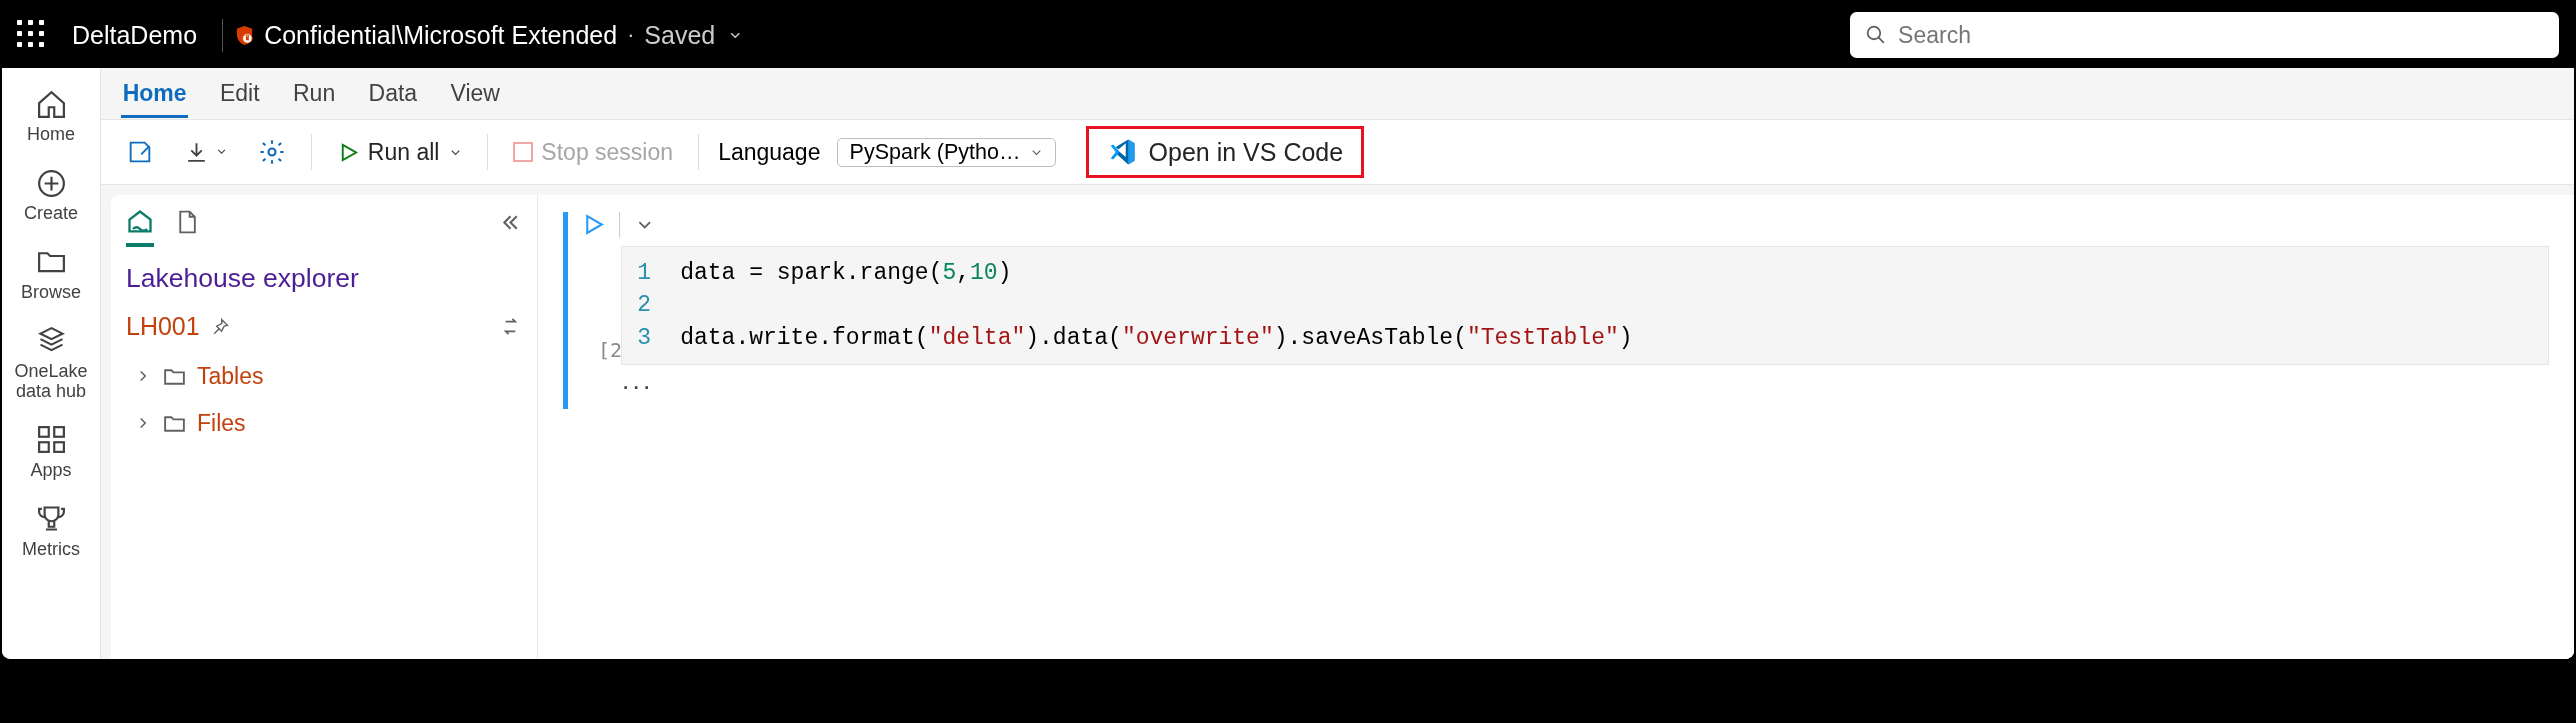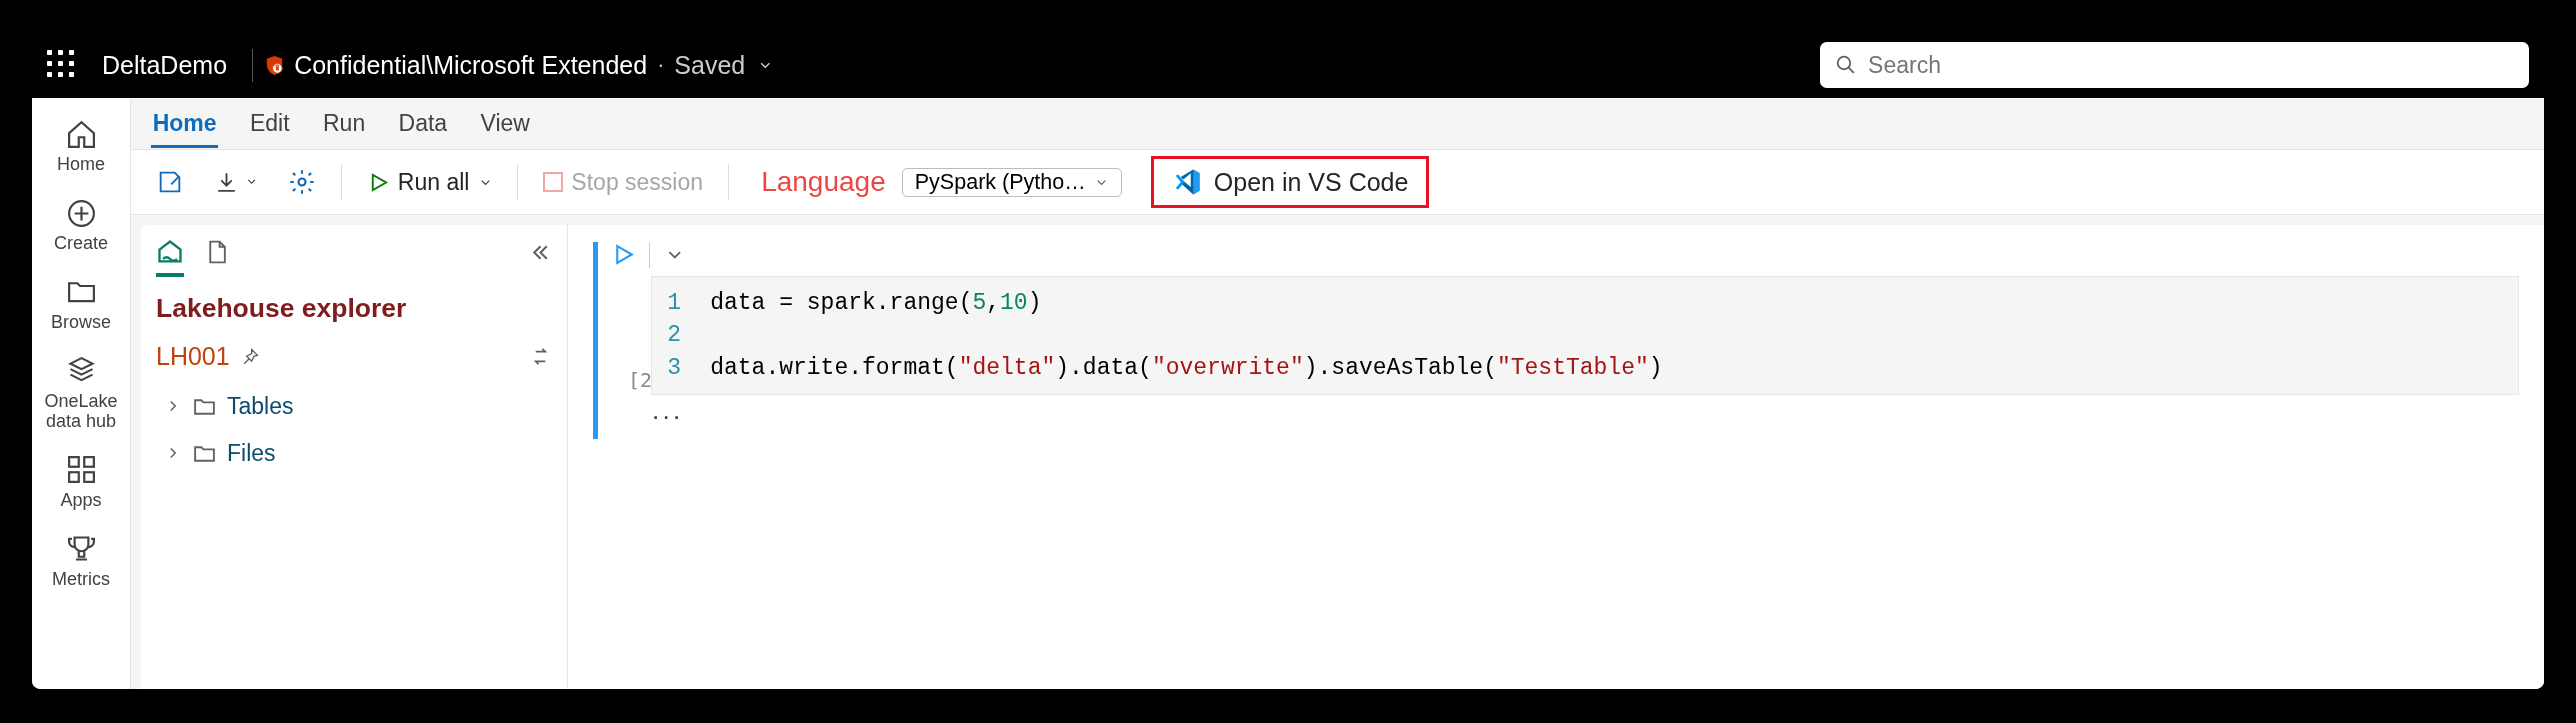--- a/index.html
+++ b/index.html
@@ -1,17 +1,17 @@
 <!DOCTYPE html>
 <html style="font-size:13.2px"><head>
 <meta charset="utf-8">
 <style>
 * { box-sizing: border-box; margin: 0; padding: 0; }
 body { font-family: "Segoe UI", -apple-system, sans-serif; background: #000; width: 2576px; height: 723px; overflow: hidden; font-size: 21.5px; }
-.outer { padding: 32px; }
+.outer { padding: 2px; }
 .frame { background: #000; border-radius: 8.3px; overflow: hidden; }
 
 
 .topbar { display: flex; align-items: center; height: 66px; padding: 0 15px; color: #fff; background: #000; }
 .waffle { width: 30px; height: 30px; display: grid; grid-template-columns: repeat(3,1fr); grid-template-rows: repeat(3,1fr); gap: 3.3px; margin-right: 25px; cursor: pointer; }
 .waffle span { background: #fff; width: 5px; height: 5px; border-radius: 0.8px; }
 .app-name { font-size: 25px; font-weight: 400; margin-right: 15px; }
 .top-sep { width: 0.8px; height: 33px; background: #555; margin: 0 10px; }
 .shield-icon { width: 23px; height: 23px; margin-right: 8.3px; }
 .sensitivity { font-size: 25px; color: #fff; }
@@ -40,45 +40,45 @@
 .tab { font-size: 23px; color: #424242; padding: 10px 1.7px 8.3px; cursor: pointer; border-bottom: 3.3px solid transparent; }
 .tab.active { color: #0f6cbd; border-bottom-color: #0f6cbd; font-weight: 600; }
 
 
 .toolbar { display: flex; align-items: center; height: 66px; background: #fff; border-top: 0.8px solid #e5e5e5; border-bottom: 0.8px solid #e5e5e5; padding: 0 16.5px; gap: 13.2px; }
 .tb-btn { display: flex; align-items: center; gap: 6.6px; padding: 5px 8.3px; cursor: pointer; border-radius: 3.3px; }
 .tb-sep { width: 0.8px; height: 36px; background: #ddd; margin: 0 3.3px; }
 .run-all { color: #107c10; font-size: 23px; display: flex; align-items: center; gap: 8.3px; cursor: pointer; padding: 5px 8.3px; }
 .stop-session { color: #a6a6a6; font-size: 23px; display: flex; align-items: center; gap: 8.3px; padding: 5px 8.3px; }
 .stop-box { width: 20px; height: 20px; border: 2.5px solid #f1a7a7; }
-.lang-label { font-size: 28px; color: #ef4444; margin-left: 16px; margin-right: 3.3px; }
+.lang-label { font-size: 23px; color: #000000; margin-left: 3px; margin-right: 3.3px; }
 .lang-select { height: 29px; border: 0.8px solid #bdbdbd; border-radius: 5px; padding: 0 11.6px; font-size: 21.5px; background: #fff; display: flex; align-items: center; gap: 8.3px; cursor: pointer; min-width: 199px; justify-content: space-between; }
 .vscode-btn { display: flex; align-items: center; gap: 11.6px; border: 3.3px solid #e81123; padding: 8.3px 18px; font-size: 25px; color: #242424; cursor: pointer; margin-left: 16.5px; }
 .vscode-logo { width: 30px; height: 30px; }
 
 
 .workarea { flex: 1; display: flex; background: #f5f5f5; padding: 10px 0 0 10px; gap: 0; }
 
 
 .explorer { width: 427px; background: #fff; border-radius: 6.6px 0 0 0; border-right: 0.8px solid #e5e5e5; position: relative; }
 .expl-head { display: flex; align-items: center; padding: 11.6px 15px 5px; gap: 20px; }
 .expl-head .lh-icon { width: 28px; height: 28px; color: #0b7b6b; }
 .expl-head .file-icon { width: 25px; height: 30px; color: #616161; }
 .expl-head .green-bar { position: absolute; top: 48px; left: 15px; width: 28px; height: 4.1px; background: #0b7b6b; }
 .expl-collapse { position: absolute; top: 15px; right: 15px; color: #616161; cursor: pointer; }
-.expl-title { font-size: 26.5px; font-weight: 700; padding: 21.5px 15px 11.6px; color: #7f1d1d; }
+.expl-title { font-size: 26.5px; font-weight: 400; padding: 21.5px 15px 11.6px; color: #4c1d95; }
 .lh-row { display: flex; align-items: center; justify-content: space-between; padding: 6.6px 15px; }
 .lh-name { font-size: 25px; color: #c2410c; display: flex; align-items: center; gap: 10px; }
 .pin-icon { color: #616161; }
 .sync-icon { color: #616161; cursor: pointer; }
 .tree { padding: 5px 0 0 23px; }
 .tree-row { display: flex; align-items: center; gap: 10px; padding: 10px 0; cursor: pointer; }
 .tree-chev { color: #616161; width: 18px; }
 .folder-ico { color: #616161; }
-.tree-label { font-size: 23px; color: #0c4a6e; }
+.tree-label { font-size: 23px; color: #c2410c; }
 
 
 .notebook { flex: 1; background: #fff; border-radius: 0; position: relative; padding: 16.5px 25px; }
 .cell { border-left: 5px solid #2899f5; padding-left: 13.2px; position: relative; }
 .cell-controls { display: flex; align-items: center; gap: 5px; margin-bottom: 8.3px; }
 .cell-run { color: #2899f5; cursor: pointer; }
 .cell-sep { width: 0.8px; height: 26.5px; background: #ccc; margin: 0 8.3px; }
 .cell-expand { color: #616161; cursor: pointer; }
 .cell-idx { color: #8a8a8a; font-family: Consolas, monospace; font-size: 20px; position: absolute; left: 30px; top: 126px; }
 .code-block { background: #f5f5f5; border: 0.8px solid #e5e5e5; padding: 10px 16.5px 10px 58px; font-family: Consolas, "Courier New", monospace; font-size: 23px; line-height: 1.4; margin-left: 40px; position: relative; }

